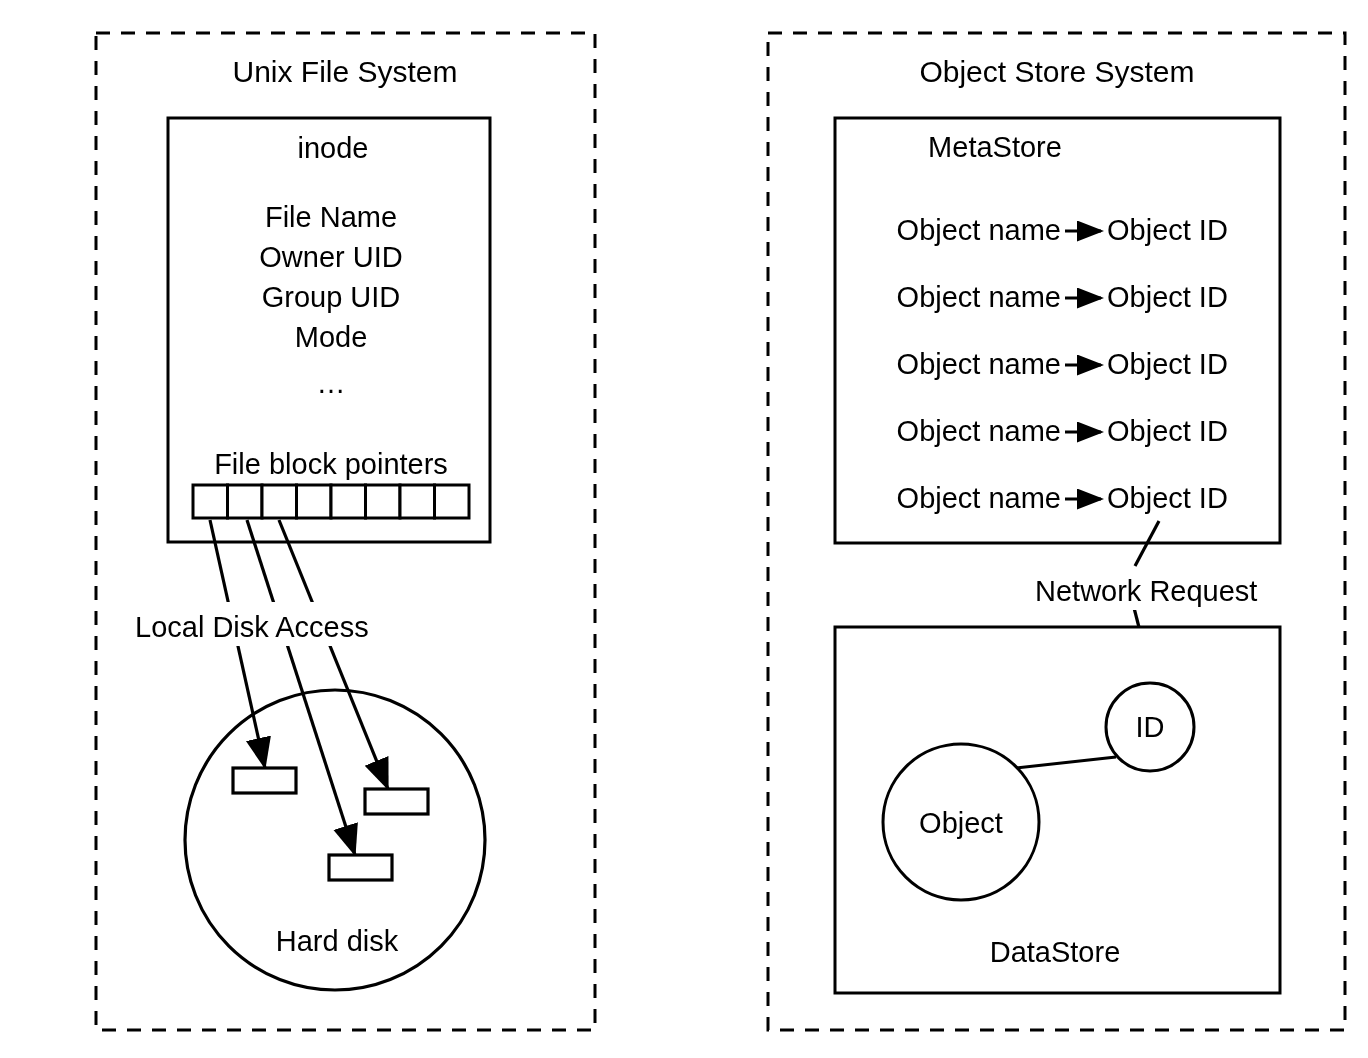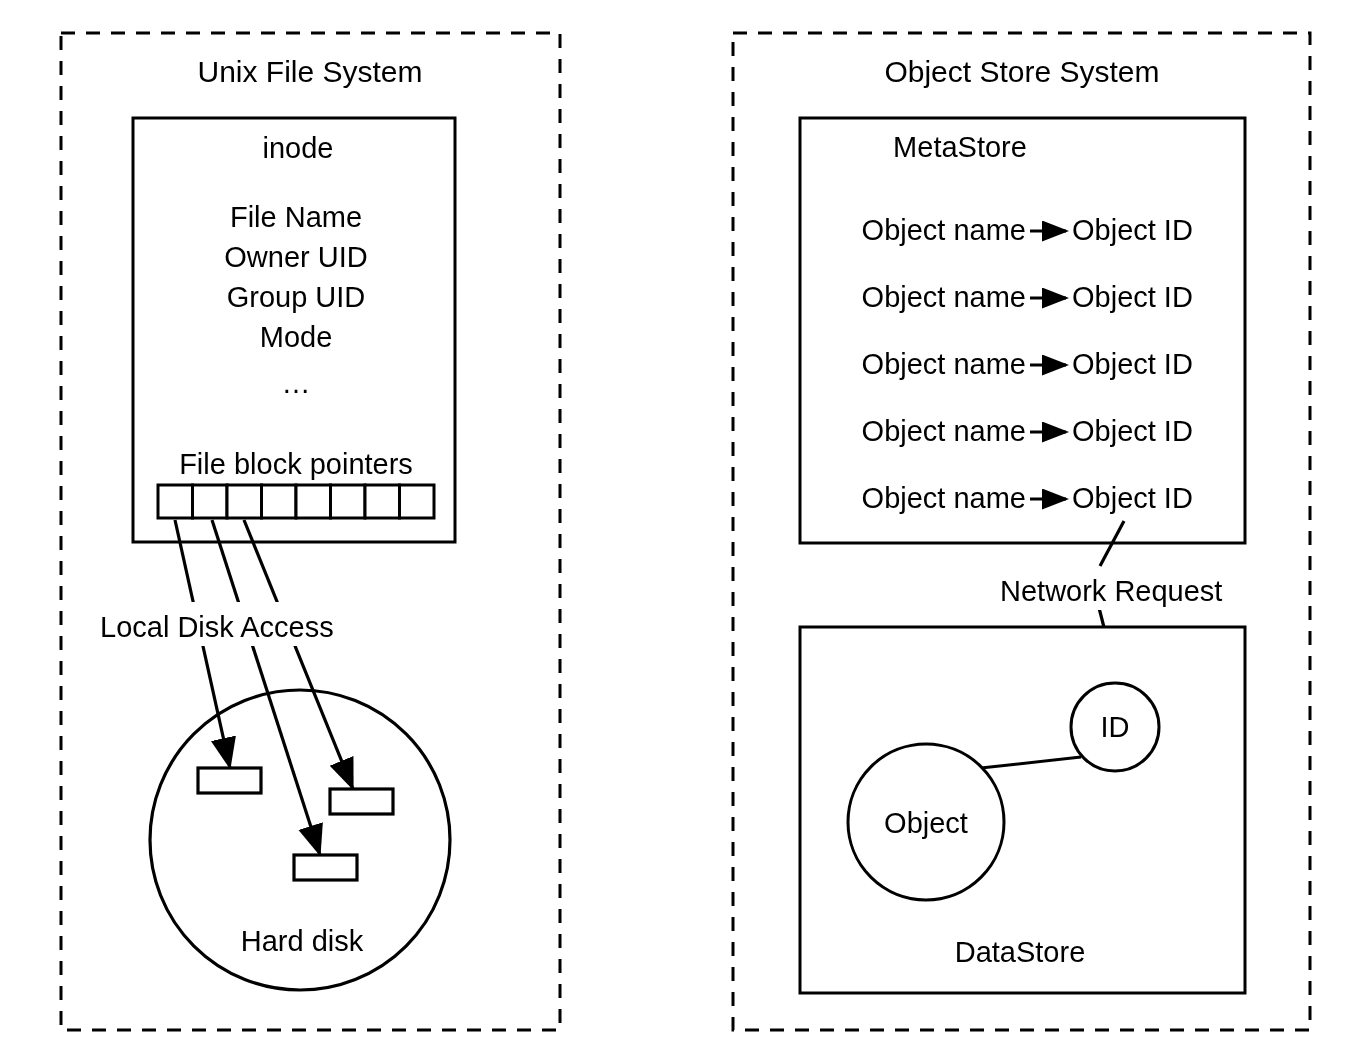--- a/index.html
+++ b/index.html
@@ -11,20 +11,21 @@
     width: 1368px;
     height: 1058px;
     font-family: "Liberation Sans", sans-serif;
     color: #000000;
     overflow: hidden;
   }
   #stage {
     position: relative;
     width: 1089px;
     height: 1058px;
+    margin-left: 35px;
   }
   #diagram-svg {
     position: absolute;
     left: 0;
     top: 0;
     width: 1368px;
     height: 1058px;
   }
   text {
     font-family: "Liberation Sans", sans-serif;

